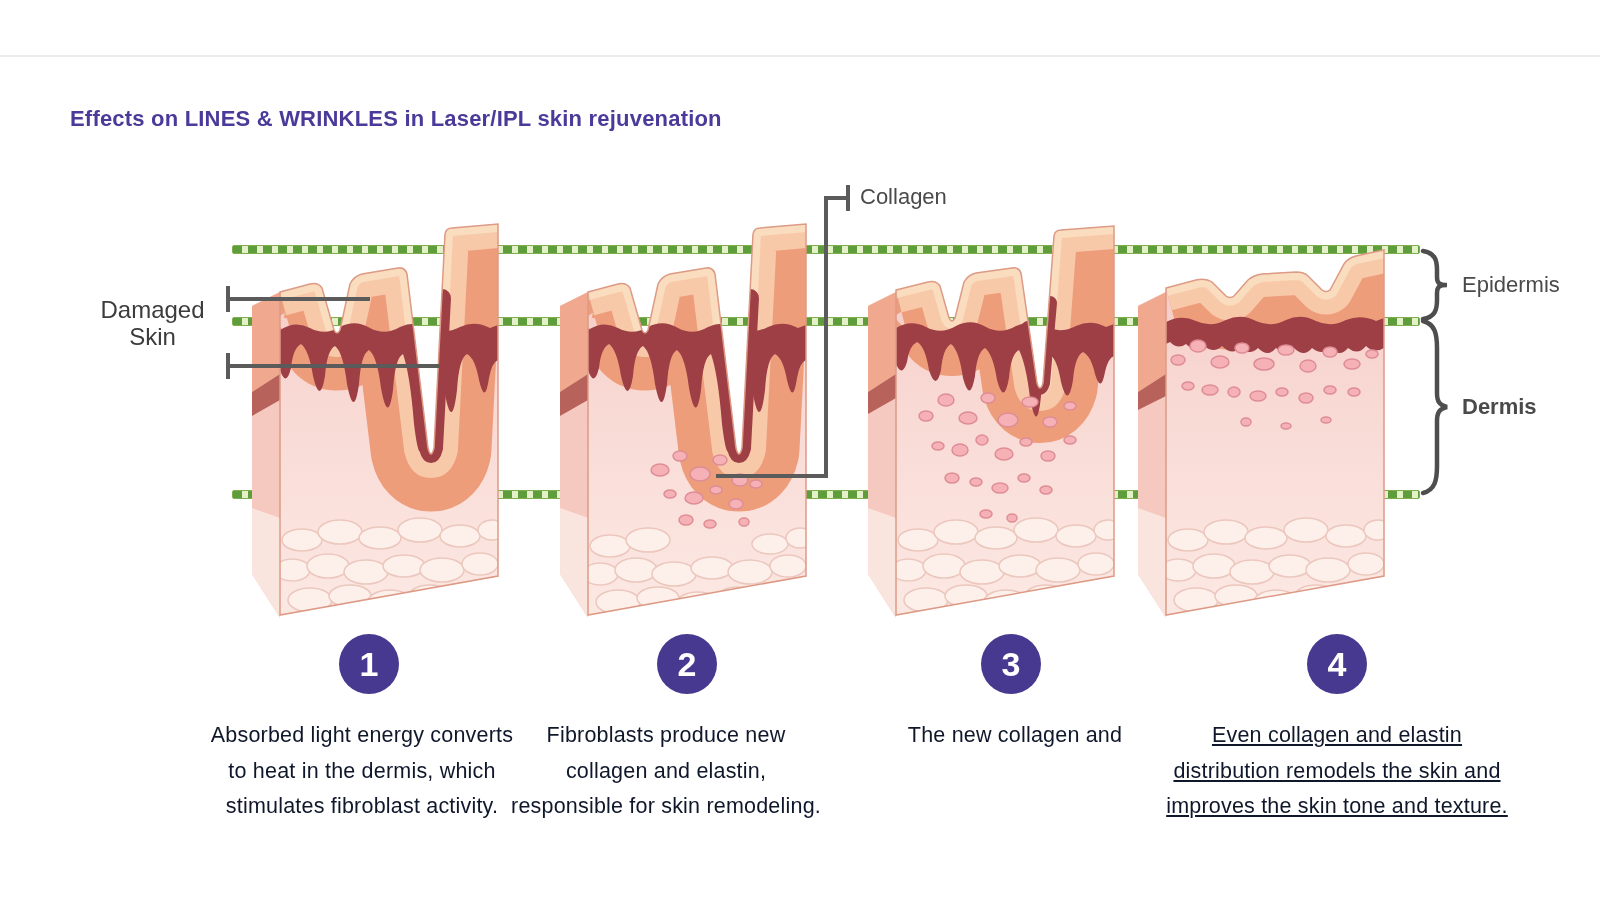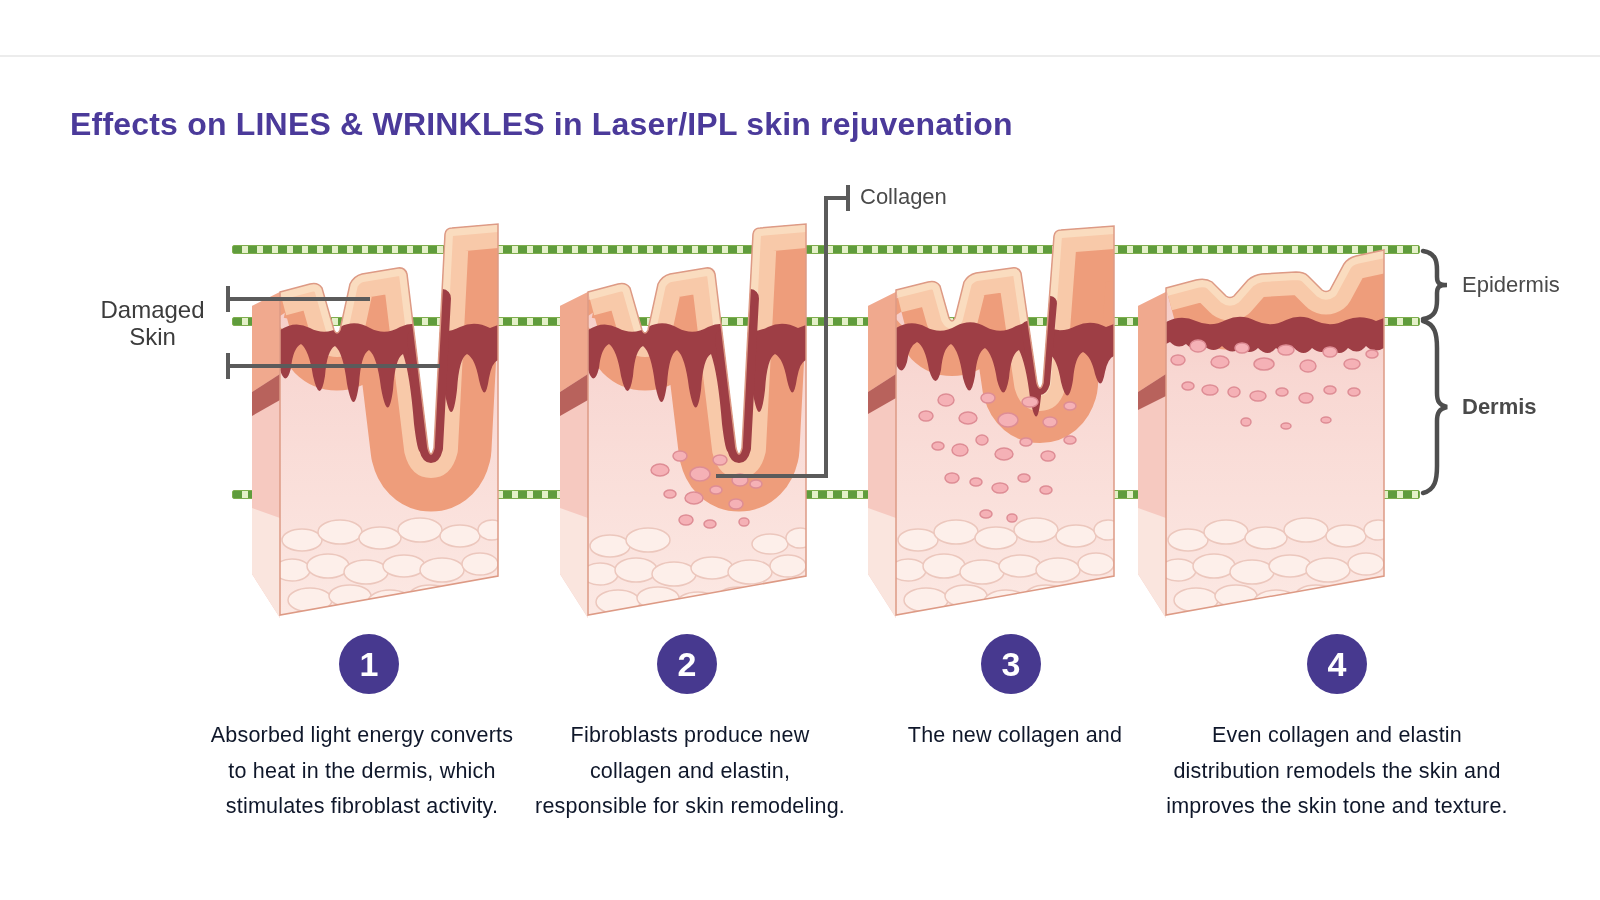--- a/index.html
+++ b/index.html
@@ -3,21 +3,21 @@
 <meta charset="utf-8">
 <style>
   html,body{margin:0;padding:0;}
   body{
     width:1600px;height:900px;position:relative;background:#ffffff;
     font-family:"Liberation Sans", sans-serif;overflow:hidden;
   }
   .abs{position:absolute;}
   .top-divider{left:0;top:55px;width:1600px;height:2px;background:#ececec;}
   .page-title{
-    left:70px;top:106px;font-size:32px;font-weight:bold;color:#4b3a9a;
+    left:70px;top:106px;font-size:22px;font-weight:bold;color:#4b3a9a;
     letter-spacing:0.2px;white-space:nowrap;
   }
   
   .green-line{
     left:232px;width:1188px;height:9px;box-sizing:border-box;
     background:repeating-linear-gradient(90deg,#5f9c3c 0 9px,#e4f0c8 9px 15px);
     border:1px solid #7fae4e;border-radius:2px;z-index:1;
   }
   .gl-surface{top:245px;}
   .gl-junction{top:317px;}
@@ -323,25 +323,25 @@
 <div class="abs step-circle" style="left:339px;">1</div>
 <div class="abs step-circle" style="left:657px;">2</div>
 <div class="abs step-circle" style="left:981px;">3</div>
 <div class="abs step-circle" style="left:1307px;">4</div>
 
 <div class="abs caption" style="left:182px;">
   <div>Absorbed light energy converts</div>
   <div>to heat in the dermis, which</div>
   <div>stimulates fibroblast activity.</div>
 </div>
-<div class="abs caption" style="left:510px;">
+<div class="abs caption" style="left:486px;">
   <div>Fibroblasts produce new</div>
   <div>collagen and elastin,</div>
   <div>responsible for skin remodeling.</div>
 </div>
 <div class="abs caption" style="left:835px;">
   <div>The new collagen and</div>
 </div>
-<div class="abs caption" style="left:1157px;">
+<div class="abs caption" style="left:1157px;text-decoration:underline;">
   <div>Even collagen and elastin</div>
   <div>distribution remodels the skin and</div>
   <div>improves  the skin tone and texture.</div>
 </div>
 
 </body></html>

